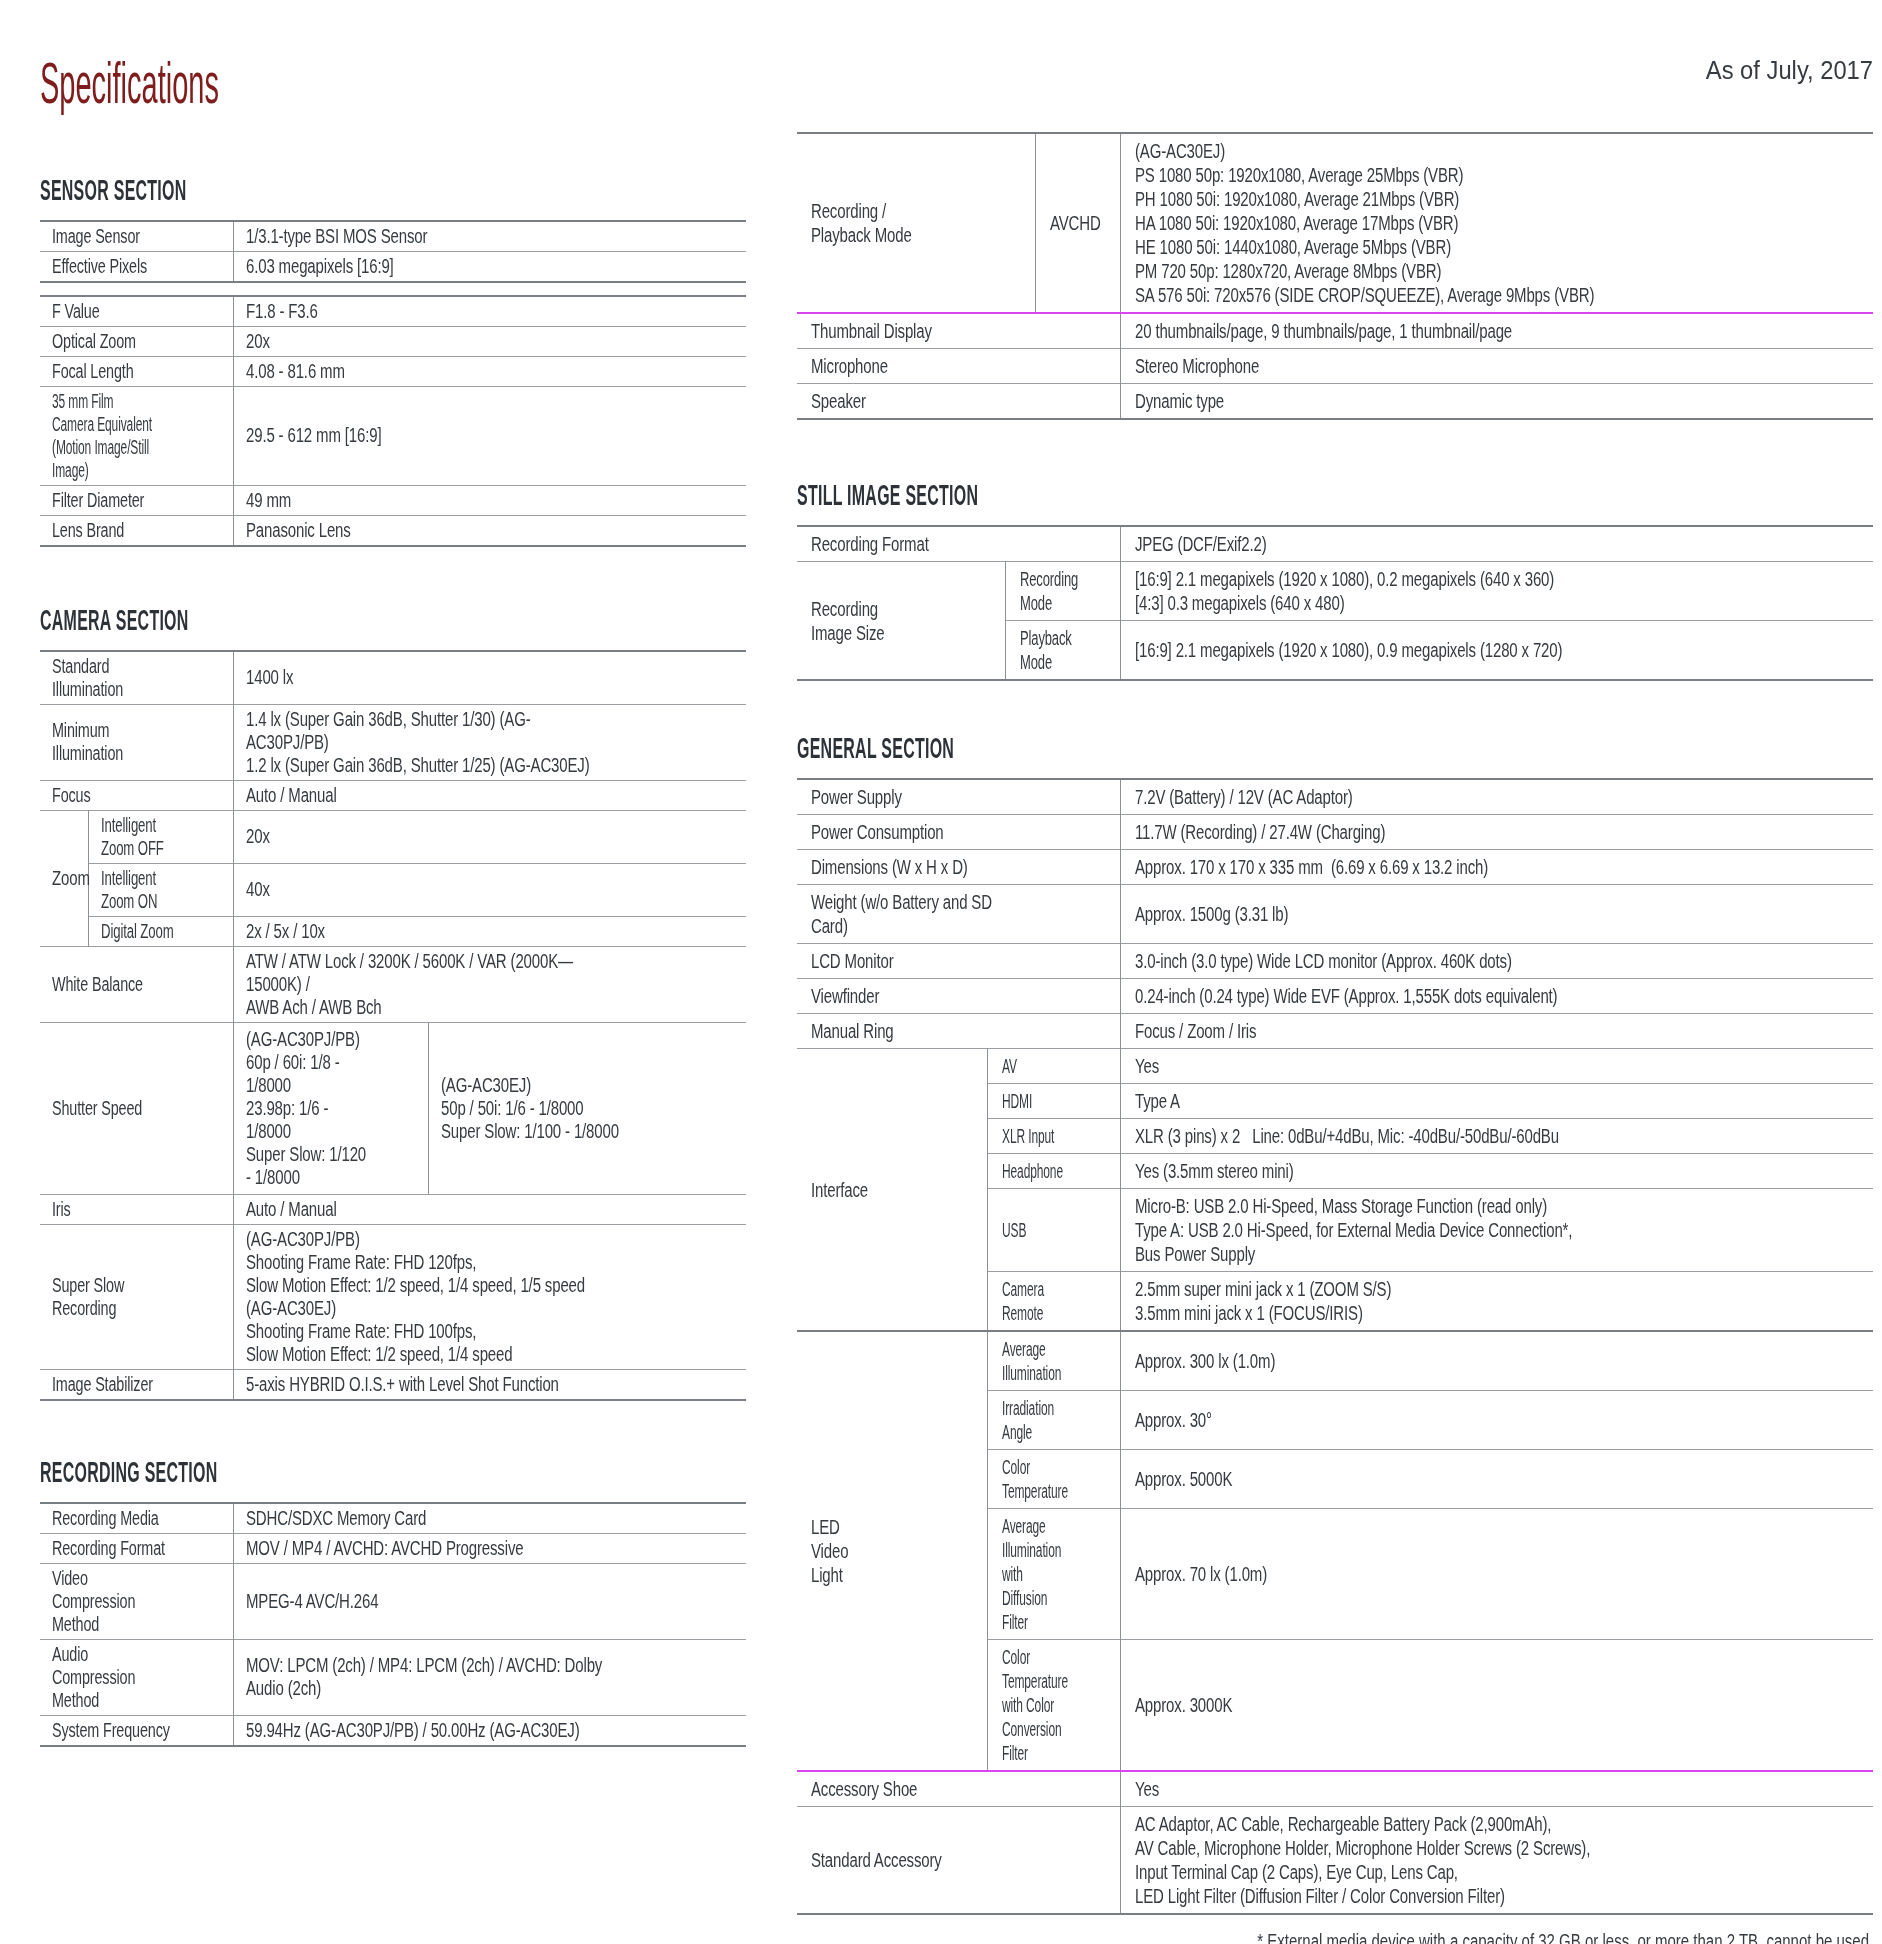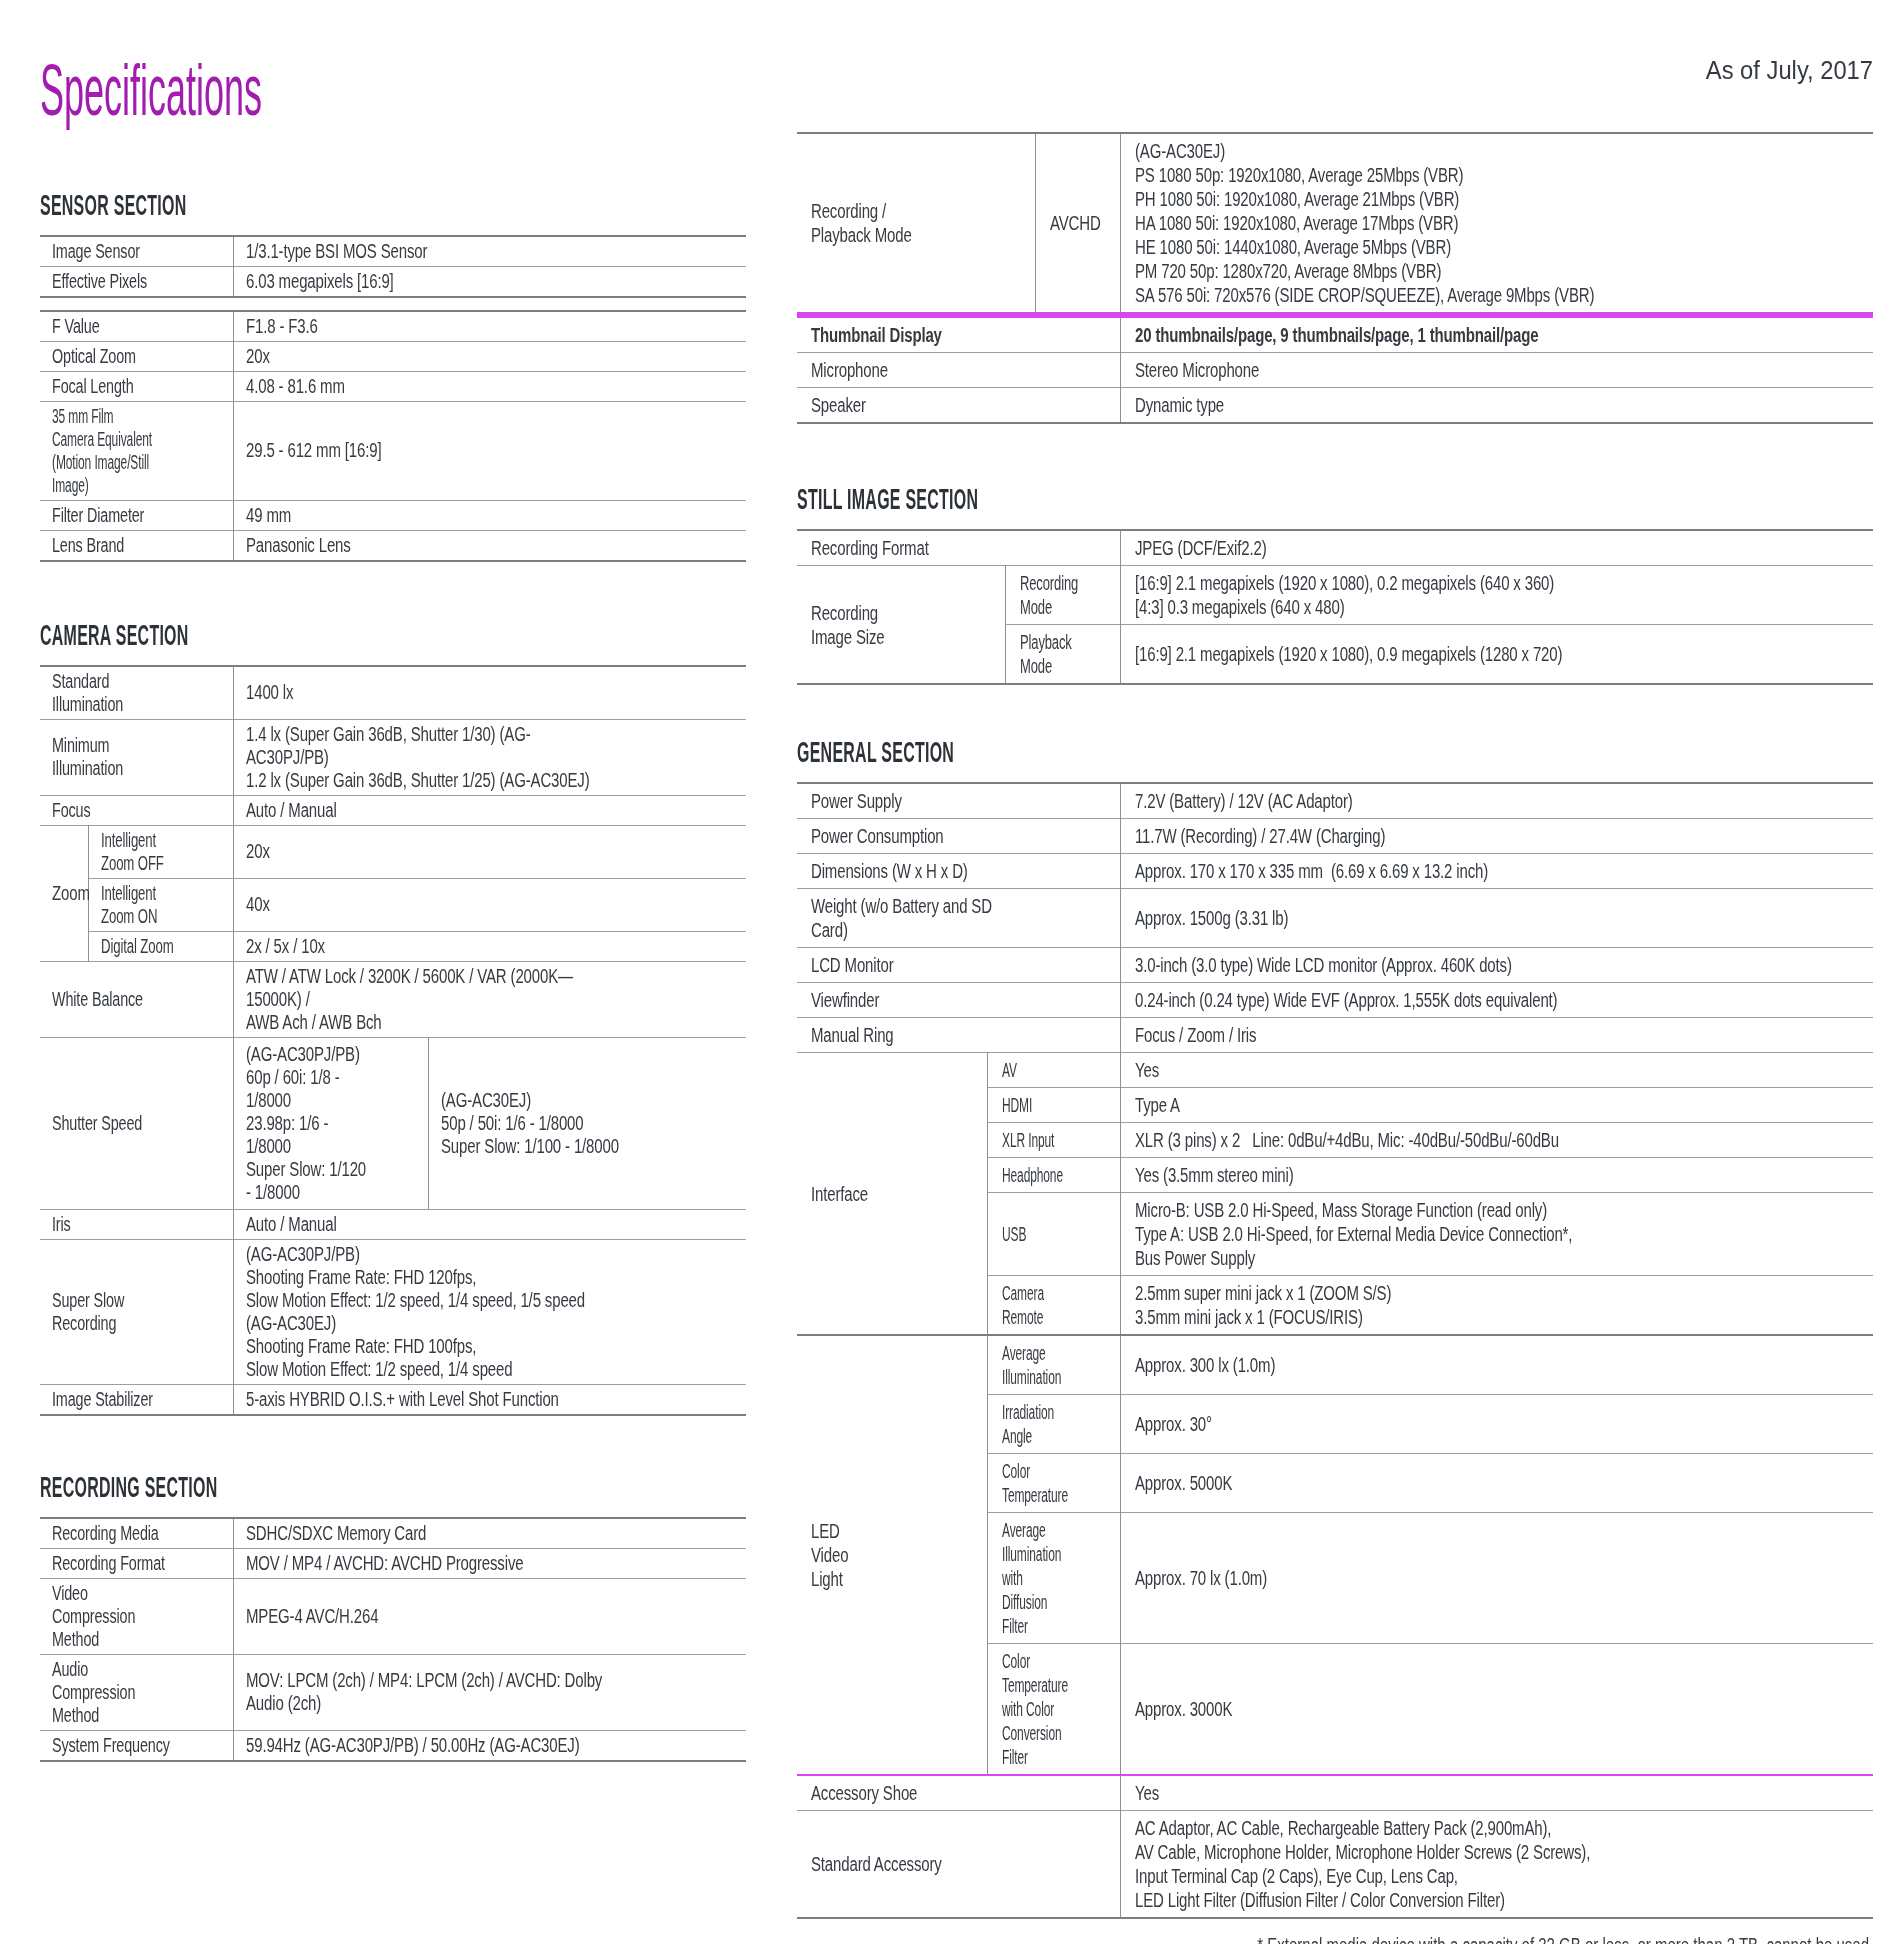--- a/index.html
+++ b/index.html
@@ -8,21 +8,21 @@
     font-family:"Liberation Sans",sans-serif;color:#363b41;
     -webkit-font-smoothing:antialiased;
   }
   .col{position:absolute;top:0;}
   #col-left{left:40px;width:706px;}
   #col-right{left:797px;width:1076px;}
 
   
   .in{display:inline-block;transform:scaleX(var(--s,.75));transform-origin:0 50%;white-space:pre-wrap;}
 
-  .page-title{margin:52px 0 3px 0;font-size:72px;font-weight:400;color:#a21caf;line-height:1.08;}
+  .page-title{margin:52px 0 3px 0;font-size:58px;font-weight:400;color:#7f1d1d;line-height:1.08;}
   .page-title .in{--s:.5;white-space:nowrap;transform-origin:0 60%;}
 
   .as-of{margin-top:55px;font-size:25px;color:#363b41;text-align:right;line-height:30px;}
   .as-of .in{--s:.95;transform-origin:100% 50%;}
 
   .sec-heading{font-size:29px;font-weight:bold;color:#2c3238;line-height:35px;white-space:nowrap;}
   .sec-heading .in{--s:.55;letter-spacing:.5px;}
 
   table.spec{border-collapse:collapse;table-layout:fixed;width:100%;margin-top:12px;
     border-top:2px solid #797e84;border-bottom:2px solid #797e84;}
@@ -34,21 +34,21 @@
   
   .t-sensor td,.t-lens td,.t-camera td,.t-recl td{padding:3px 12px;line-height:23px;}
   .t-sensor .c-lbl .in,.t-lens .c-lbl .in,.t-camera .c-lbl .in,.t-recl .c-lbl .in{--s:.72;}
   .t-lens tbody tr:nth-child(4) .c-lbl .in{--s:.6;}
   .t-camera .c-sub .in{--s:.66;}
 
   
   .t-recr td,.t-still td,.t-general td{padding:5px 14px;line-height:24px;}
   .t-still .c-sub .in{--s:.65;}
   .t-general .c-sub .in{--s:.6;}
-  .t-recr tbody tr:nth-child(2) > td{border-top:6px solid #d946ef;font-weight:bold;}
+  .t-recr tbody tr:nth-child(2) > td{border-top:2px solid #d946ef;}
   .t-general tbody tr:nth-child(14) > td{border-top:2px solid #797e84;}
   .t-general tbody tr:nth-child(19) > td{border-top:2px solid #d946ef;}
 
   
   td.c-split{padding:0 !important;}
   .split{display:grid;grid-template-columns:194px 1fr;height:100%;align-items:center;}
   .split > div{padding:5px 12px;line-height:23px;}
   .split > div + div{border-left:1px solid #8d9196;align-self:stretch;display:flex;align-items:center;}
 
   .footnote{margin-top:14px;font-size:20px;text-align:right;line-height:25px;}

